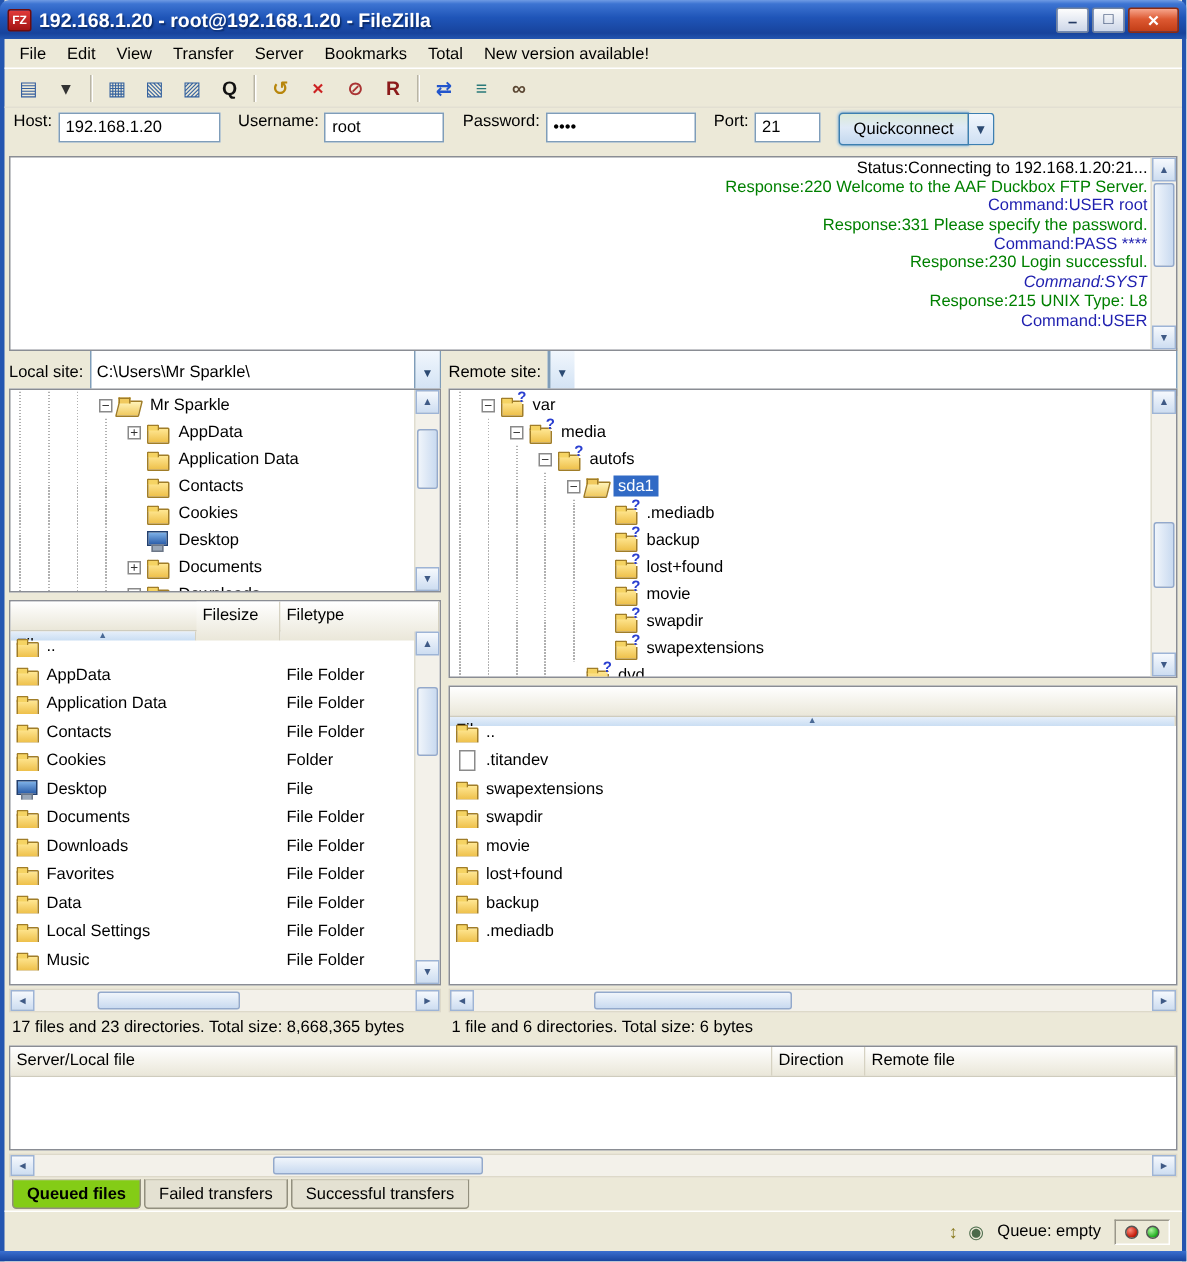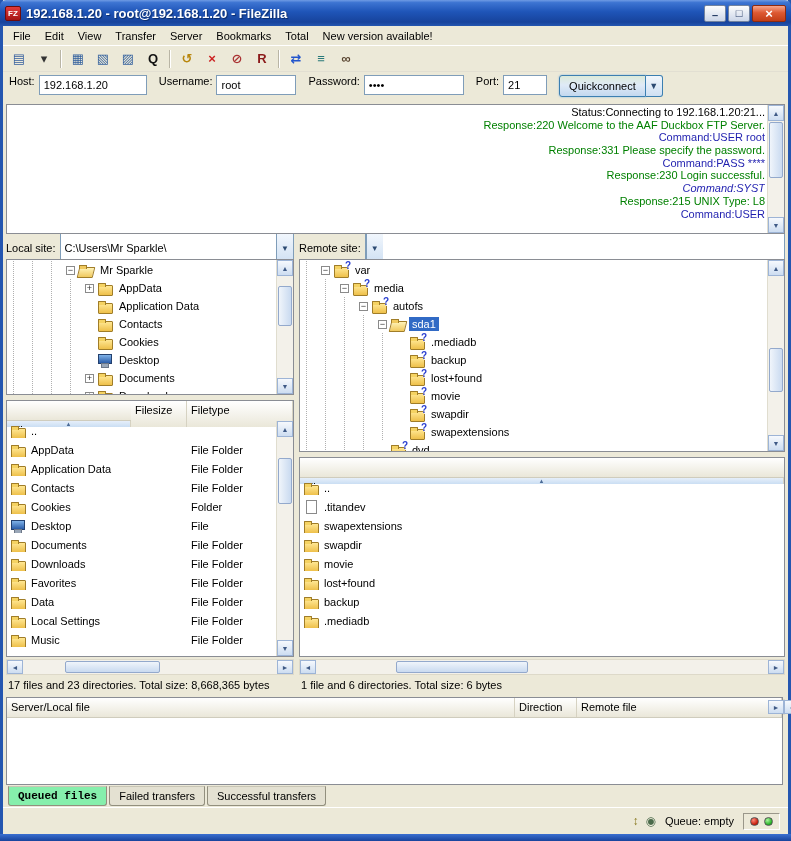--- a/index.html
+++ b/index.html
@@ -152,28 +152,28 @@
   .q-ov { position: absolute; right: -2px; top: -3px; font-size: 10px; font-weight: bold; color: #2a3fd0;
           text-shadow: 0 0 1px #fff, 1px 1px 0 #fff; }
   .ico-file::before { content: ""; position: absolute; left: 3px; top: 0; width: 9px; height: 12px;
       background: #fff; border: 1px solid #8a8a8a; }
   .ico-desktop::before { content: ""; position: absolute; left: 1px; top: 1px; width: 12px; height: 8px;
       background: linear-gradient(#7fb2e8,#2a5ca8); border: 1px solid #23406e; }
   .ico-desktop::after { content: ""; position: absolute; left: 4px; top: 10px; width: 6px; height: 3px;
       background: #9aa7b8; border: 1px solid #6c7787; }
 
   
-  .queue-wrap { flex: none; height: 88px; margin: 2px 3px 0; display: flex; flex-direction: row; }
+  .queue-wrap { flex: none; height: 88px; margin: 2px 3px 0; display: flex; flex-direction: column; }
   .queue-pane { flex: 1; min-height: 0; border: 1px solid #8a8d94; background: #fff; display: flex;
                 flex-direction: column; overflow: hidden; }
   .queue-body { flex: 1; }
   .tabs { flex: none; height: 22px; display: flex; gap: 2px; padding: 1px 2px 0 5px; align-items: flex-start; }
   .tab { padding: 3px 9px; border: 1px solid #928f7e; border-top: 1px solid #c8c5b4; background: #e4e1d2;
          border-radius: 0 0 3px 3px; white-space: nowrap; }
-  .tab.active { background: #86efac; font-weight: bold; font-family: Liberation Mono, monospace; }
+  .tab.active { background: #84cc16; font-weight: bold; }
 
   
   .statusbar { flex: none; height: 27px; display: flex; align-items: center; justify-content: flex-end;
                gap: 9px; padding: 2px 8px; border-top: 1px solid #fff; }
   .sb-icon { font-size: 12px; font-weight: bold; }
   .led-panel { display: flex; gap: 5px; align-items: center; padding: 3px 6px; background: #ece9d8;
                border: 1px solid; border-color: #9a978a #fff #fff #9a978a; }
   .led { width: 9px; height: 9px; border-radius: 50%; border: 1px solid #555; }
   .led.red { background: radial-gradient(circle at 35% 30%, #ff8a7a, var(--led-red, #c21807) 70%); }
   .led.green { background: radial-gradient(circle at 35% 30%, #aef5a0, var(--led-green, #1fae1f) 70%); }

